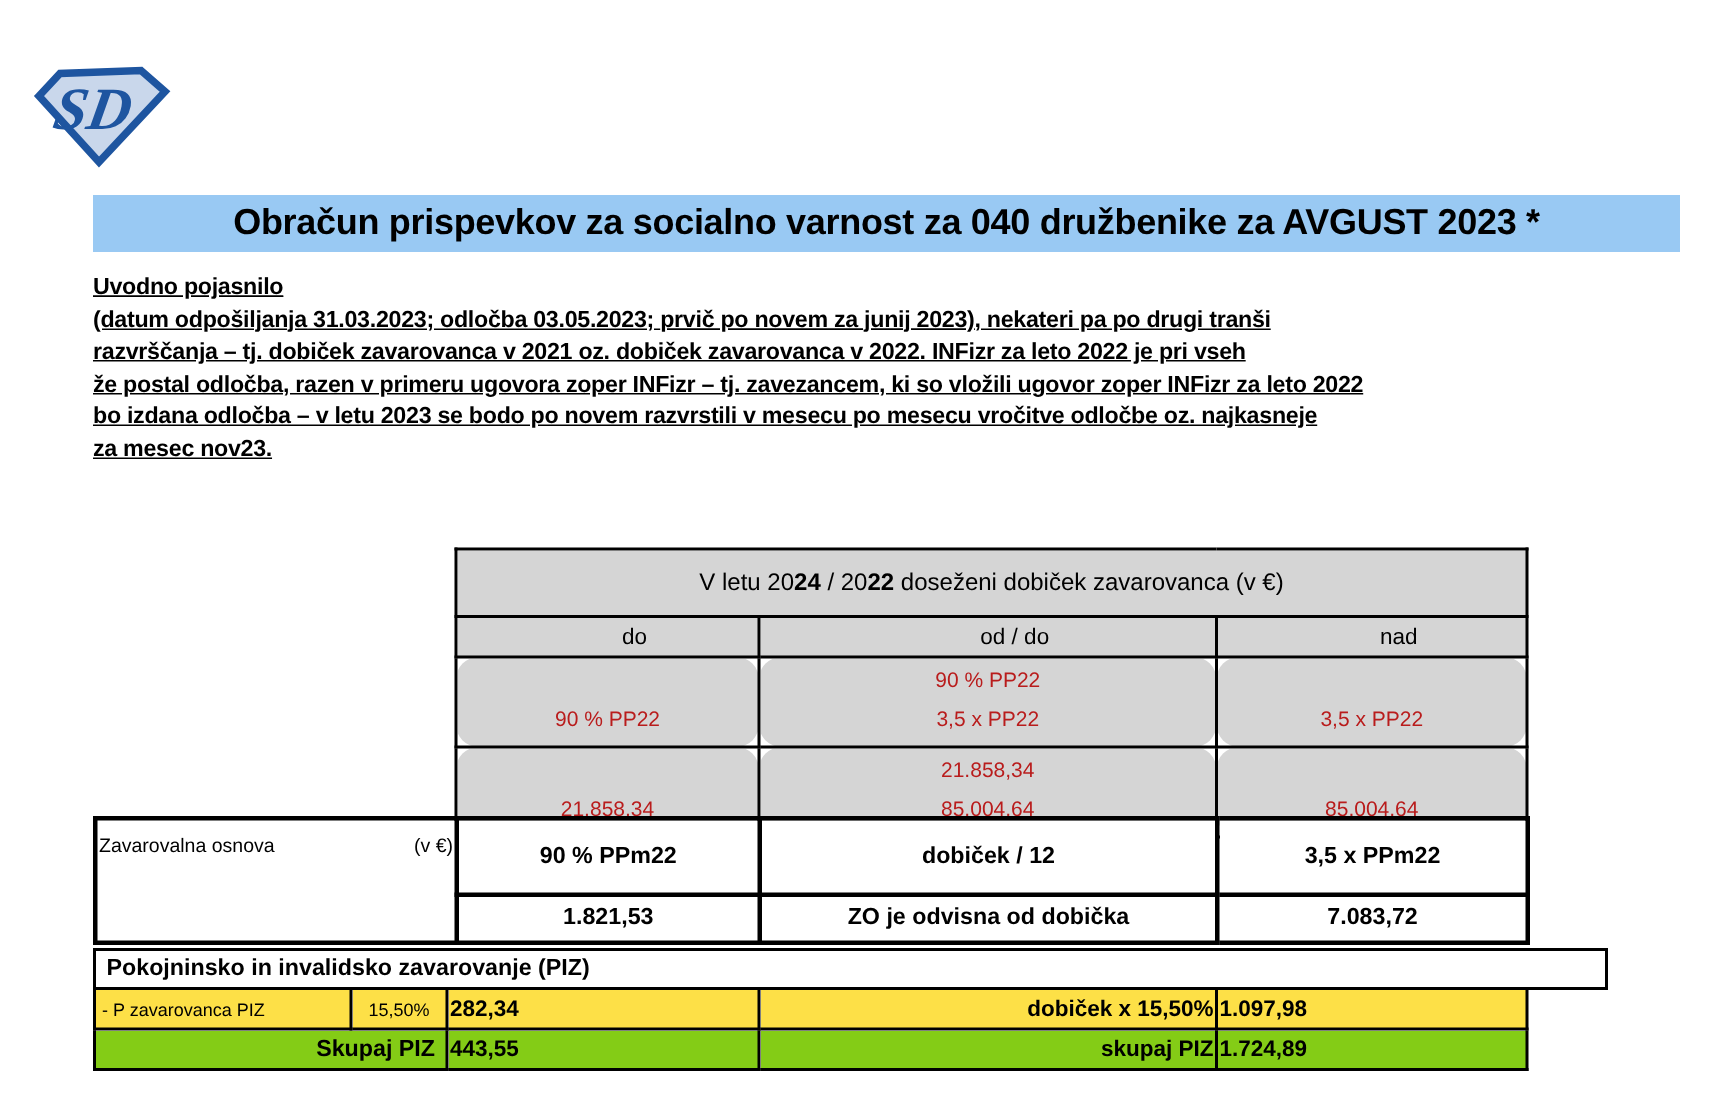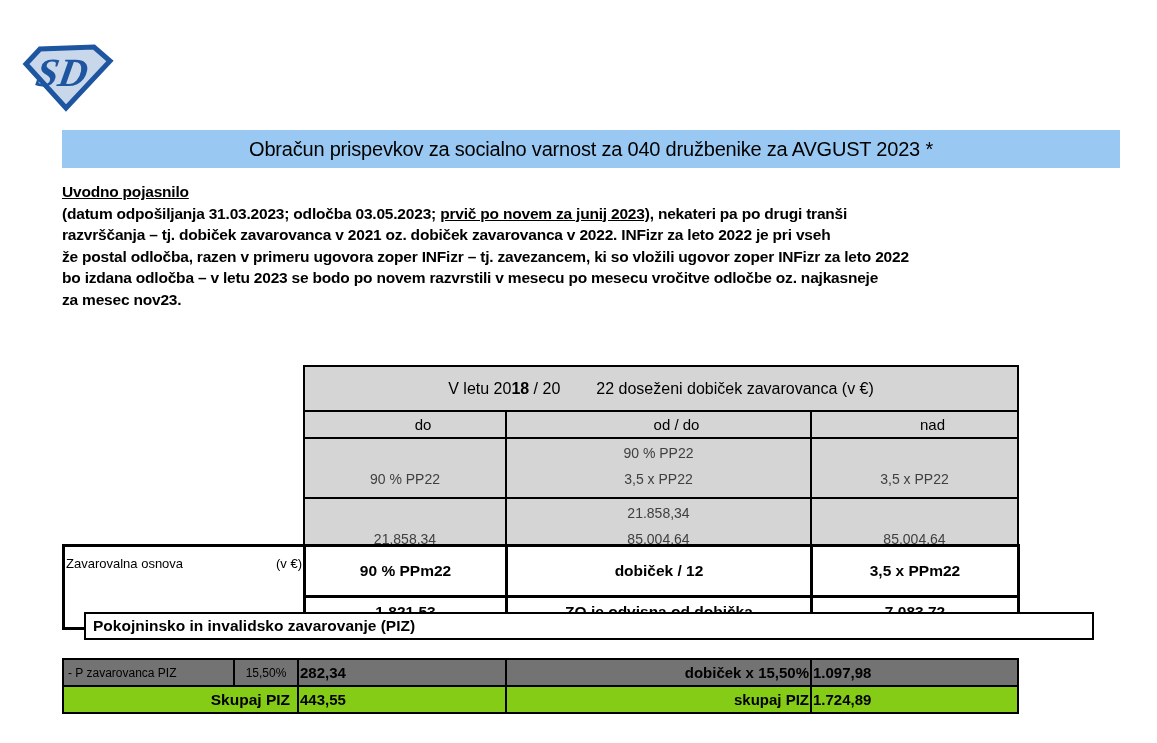--- a/index.html
+++ b/index.html
@@ -12,57 +12,57 @@
 
   
   #logo { left:18px; top:42px; width:112px; height:72px; }
 
   
   #title-bar {
     left:62px; top:130px; width:1058px; height:38px;
     background:#99C9F3;
     display:flex; align-items:center; justify-content:center;
   }
-  #title-bar .t { font-size:20px; font-weight:normal; letter-spacing:-0.2px; }
+  #title-bar .t { font-size:24px; font-weight:bold; letter-spacing:-0.2px; }
 
   
-  #intro { left:62px; top:181px; width:1045px; font-size:15.5px; font-weight:bold; line-height:21.6px; letter-spacing:-0.2px; }
+  #intro { left:62px; top:181px; width:1045px; font-size:15.5px; font-weight:bold; line-height:21.6px; letter-spacing:-0.2px;text-decoration:underline; }
   #intro .heading { text-decoration:underline; }
   #intro .line span.u { text-decoration:underline;text-align:center; }
 
   
   table { border-collapse:collapse; table-layout:fixed; }
   td { overflow:hidden; }
 
   
   #profit-table { left:303px; top:365px; }
   #profit-table td { border:2px solid #000; background:#D5D5D5; text-align:center; }
   #profit-table .hdr { height:41px; font-size:16px; }
   #profit-table .sub { height:23px; font-size:15px;padding-left:37px; }
-  #profit-table .thr { height:50px; vertical-align:bottom; color:#404040; font-size:14px; padding-bottom:5px; }
+  #profit-table .thr { height:50px; vertical-align:bottom; color:#b91c1c; font-size:14px; padding-bottom:5px;border-radius:15px; }
   #profit-table .thr .l { line-height:26px; }
 
   
   #base-table { left:62px; top:544px; }
   #base-table td { border:3px solid #000; background:#fff; }
   #base-table .lblcell { width:235px; font-size:13px; text-align:center; vertical-align:top; }
   #base-table .lblcell .inner { height:64px; display:flex; flex-direction:row; justify-content:space-between; padding:8px 0 6px; }
   #base-table .r1 td { height:38px; }
   #base-table .r2 td { height:22px; }
   #base-table .v { text-align:center; font-weight:bold; font-size:15.5px; }
 
   
   #piz-header {
-    left:62px; top:612px; width:1010px; height:28px;
+    left:62px; top:632px; width:1010px; height:28px;
     border:2.5px solid #000; box-sizing:border-box; background:#fff;
     display:flex; align-items:center; padding-left:7px;
-    font-weight:bold; font-size:15.5px;margin-left:22px;
+    font-weight:bold; font-size:15.5px;
   }
   #piz-table { left:62px; top:658px; }
-  #piz-table td { border:2px solid #000; height:23px; background:#737373; }
+  #piz-table td { border:2px solid #000; height:23px; background:#fde047; }
   #piz-table .lbl { font-size:12px; padding-left:4px; text-align:left; }
   #piz-table .rate { font-size:12px; text-align:center; }
   #piz-table .val { font-size:15px; font-weight:bold; text-align:left; padding-right:7px; }
   #piz-table .frm { font-size:15px; font-weight:bold; text-align:right; }
   #piz-table tr.total td { background:#84cc16; }
   #piz-table tr.total .sumlbl { font-size:15.5px; font-weight:bold; text-align:right; padding-right:7px; }
 </style>
 </head>
 <body>
 
@@ -87,21 +87,21 @@
 </div>
 
 <table class="abs" id="profit-table" width="714">
   <colgroup>
       <col style="width:202px">
       <col style="width:305px">
       <col style="width:207px">
     </colgroup>
   <tbody>
       <tr>
-    <td colspan="3" class="hdr"><span>V letu 20</span><span style="font-weight: bold;">18</span><span> / 20</span><span style="font-weight: normal; padding-left: 36px;">22</span><span> doseženi dobiček zavarovanca (v €)</span></td>
+    <td colspan="3" class="hdr"><span>V letu 20</span><span style="font-weight: bold;">24</span><span> / 20</span><span style="font-weight: bold;">22</span><span> doseženi dobiček zavarovanca (v €)</span></td>
   </tr>
   <tr>
     <td class="sub">do</td>
     <td class="sub">od / do</td>
     <td class="sub">nad</td>
   </tr>
   <tr>
     <td class="thr">
       <div class="l">90 % PP22</div>
     </td>

